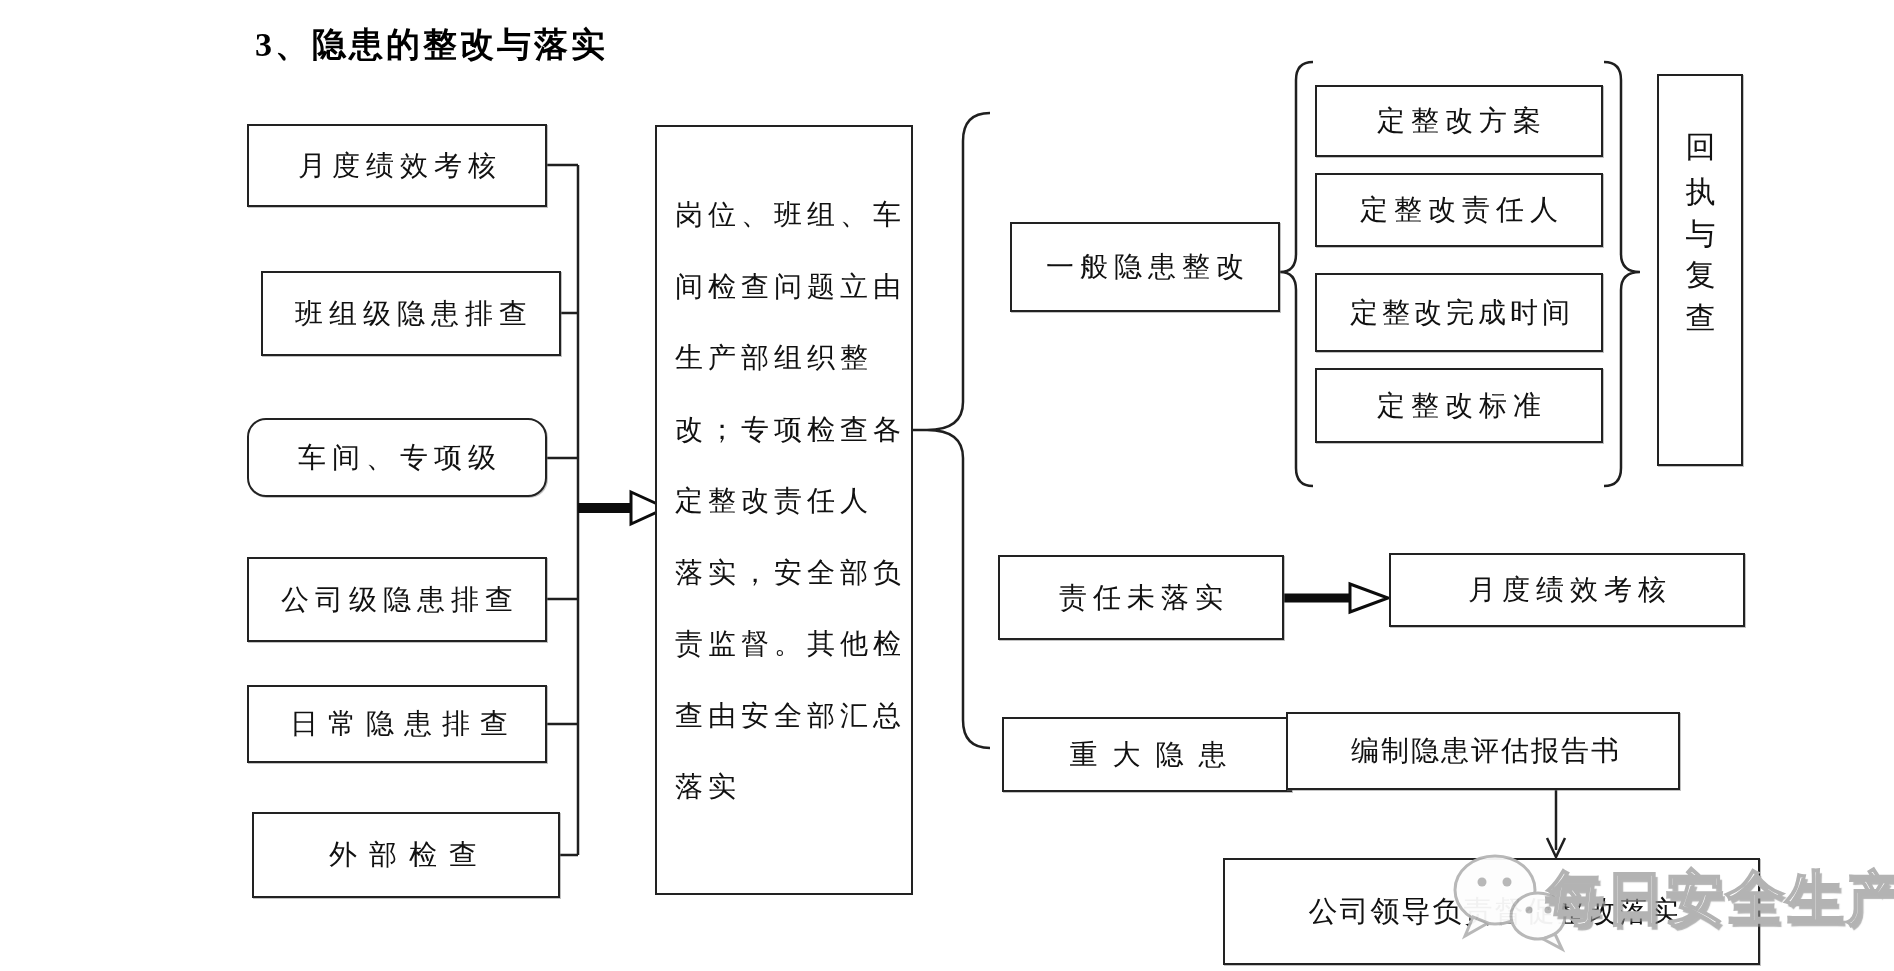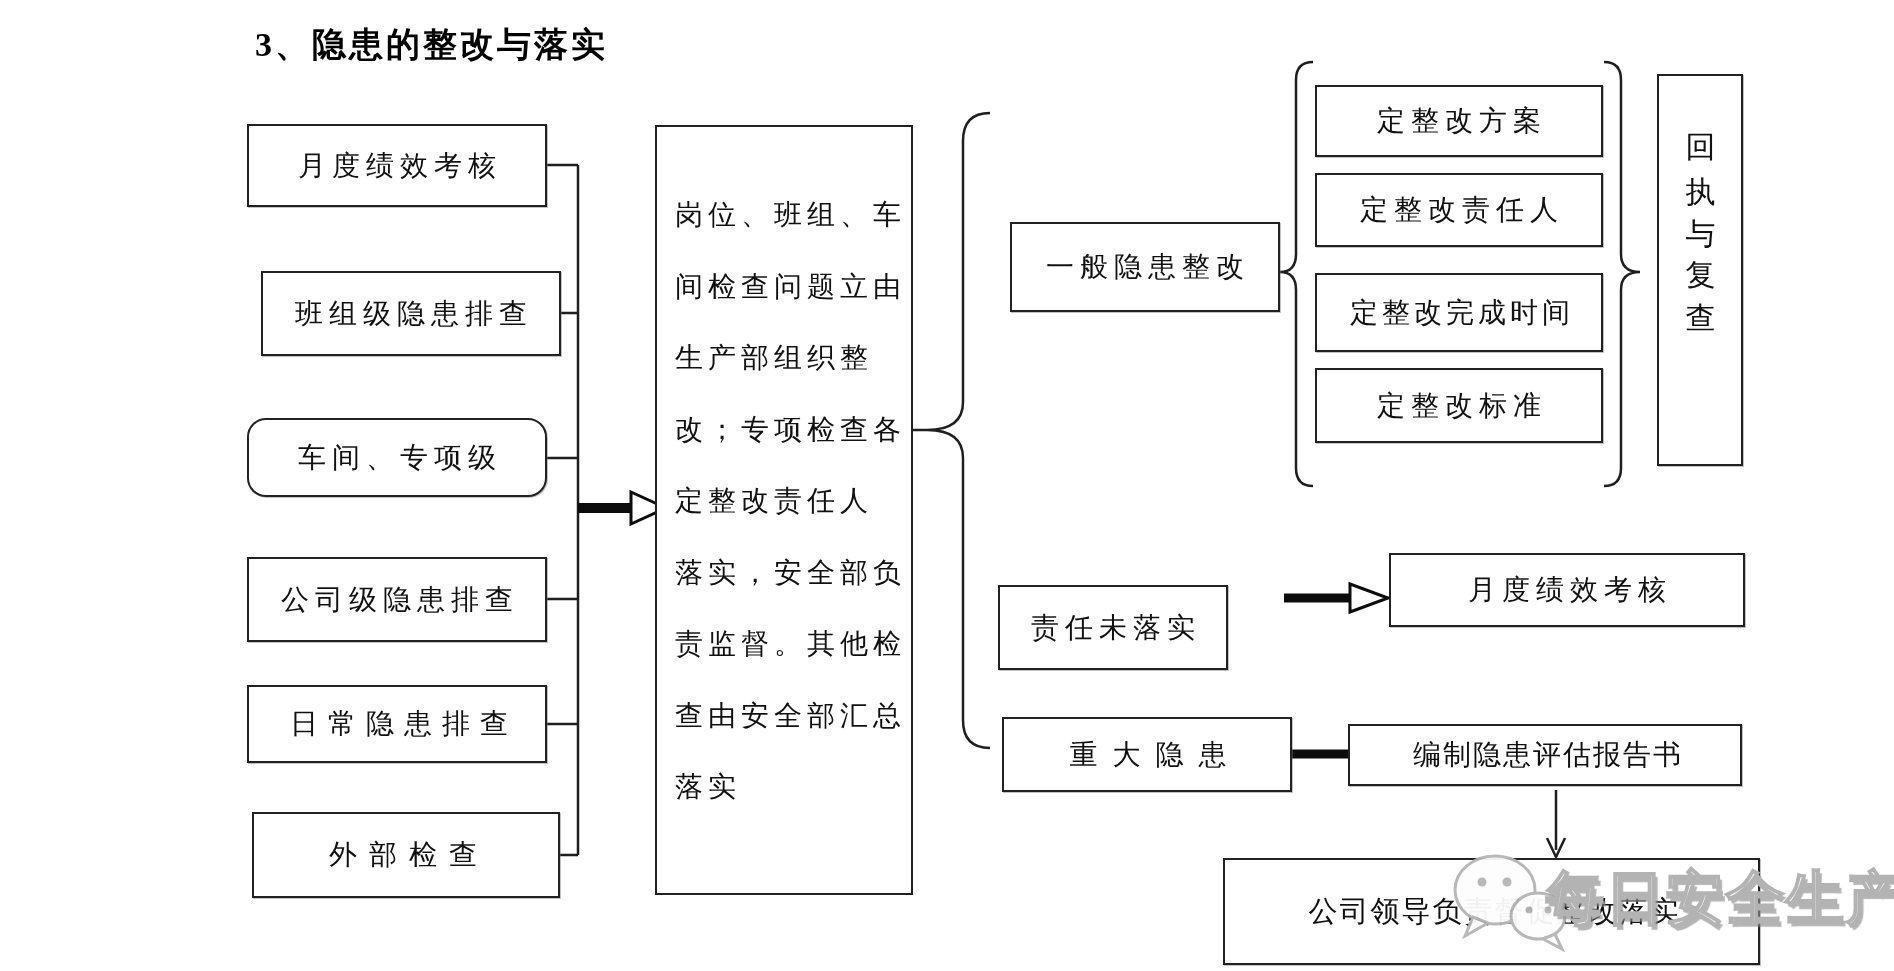--- a/index.html
+++ b/index.html
@@ -107,25 +107,25 @@
 
   <div class="box" style="left:1315px;top:85px;width:288px;height:72px;">定整改方案</div>
   <div class="box" style="left:1315px;top:173px;width:288px;height:74px;">定整改责任人</div>
   <div class="box" style="left:1315px;top:273px;width:288px;height:79px;letter-spacing:4px;">定整改完成时间</div>
   <div class="box" style="left:1315px;top:368px;width:288px;height:75px;">定整改标准</div>
 
   <div class="vbox" style="left:1657px;top:74px;width:86px;height:392px;">
     <span class="vtext">回执与复查</span>
   </div>
 
-  <div class="box" style="left:998px;top:585px;width:230px;height:85px;">责任未落实</div>
+  <div class="box" style="left:998px;top:555px;width:286px;height:85px;">责任未落实</div>
   <div class="box" style="left:1389px;top:553px;width:356px;height:74px;">月度绩效考核</div>
 
   <div class="box" style="left:1002px;top:717px;width:290px;height:75px;letter-spacing:4px;">重 大 隐 患</div>
-  <div class="box" style="left:1348px;top:712px;width:394px;height:62px;letter-spacing:2px;margin-top:12px;">编制隐患评估报告书</div>
+  <div class="box" style="left:1286px;top:712px;width:394px;height:78px;letter-spacing:2px;">编制隐患评估报告书</div>
   <div class="box" style="left:1223px;top:858px;width:537px;height:107px;letter-spacing:2px;font-size:29px;">公司领导负责督促整改落实</div>
 
   <svg class="wechat" width="130" height="120" viewBox="0 0 130 120">
     <g stroke="#b5b5b5" stroke-width="3" fill="#fdfdfd">
       <ellipse cx="50" cy="50" rx="40" ry="34"></ellipse>
       <path d="M28 77 L20 96 L43 83 Z"></path>
       <ellipse cx="93" cy="76" rx="27" ry="23"></ellipse>
       <path d="M110 94 L117 109 L98 99 Z"></path>
     </g>
     <g fill="#b5b5b5" stroke="none">

